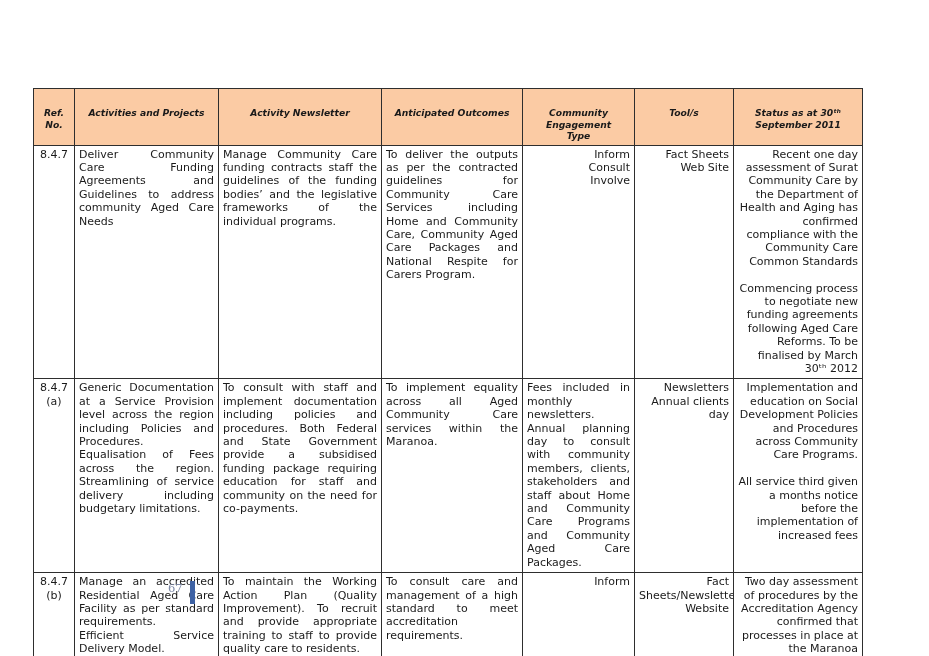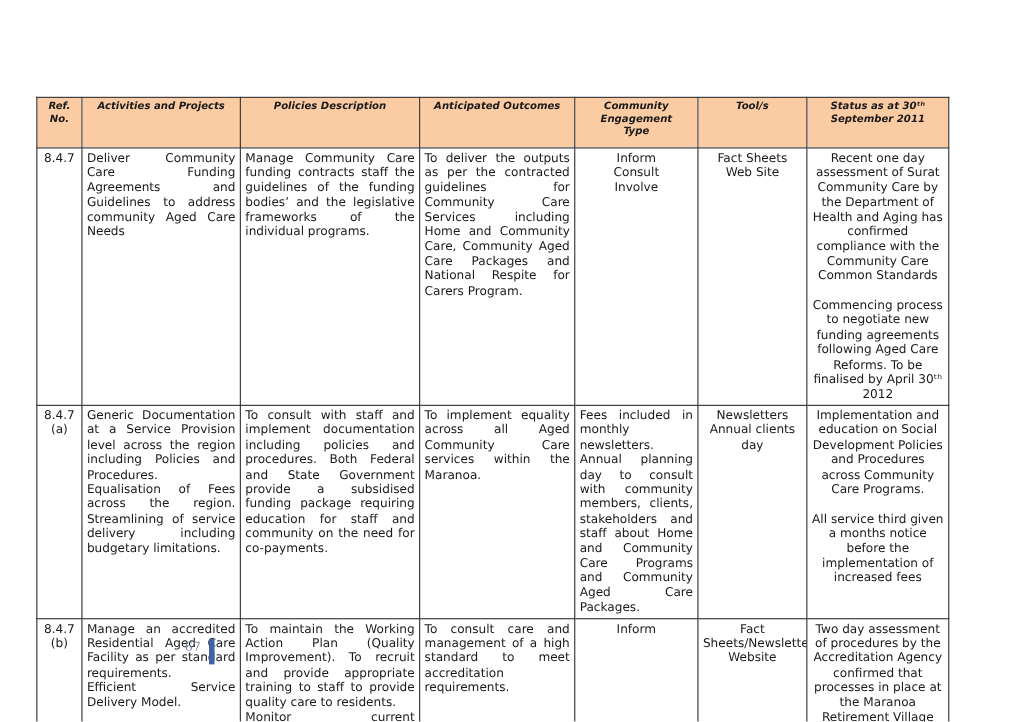--- a/index.html
+++ b/index.html
@@ -38,26 +38,26 @@
     white-space: pre-line;
     overflow: hidden;
   }
   table.report th {
     background: var(--header-bg);
     font-weight: bold;
     font-style: italic;
     text-align: center;
     font-size: 9.2px;
     line-height: 1.25;
-    padding-top: 2px;
+    padding-top: 18px;
     height: 46px;
   }
   td.c { text-align: center; }
   td.j { text-align: justify; }
-  td.l { text-align: center; margin-top: 28px; }
+  td.l { text-align: right; margin-top: 28px; }
   .page-footer {
     position: absolute;
     left: 168px; top: 581px;
     display: flex;
     align-items: flex-start;
   }
   .page-footer .num {
     font-family: "DejaVu Serif", "Liberation Serif", serif;
     font-size: 11.5px;
     color: var(--page-number-color);
@@ -80,21 +80,21 @@
     <col style="width:141px">
     <col style="width:112px">
     <col style="width:99px">
     <col style="width:129px">
   </colgroup>
   <thead>
     <tr>
       <th>Ref.
 No.</th>
       <th>Activities and Projects</th>
-      <th>Policies Description</th>
+      <th>Activity Newsletter</th>
       <th>Anticipated Outcomes</th>
       <th>Community
 Engagement
 Type</th>
       <th>Tool/s</th>
       <th>Status as at 30ᵗʰ
 September 2011</th>
     </tr>
   </thead>
   <tbody>
@@ -103,21 +103,21 @@
       <td class="j">Deliver Community Care Funding Agreements and Guidelines to address community Aged Care Needs</td>
       <td class="j">Manage Community Care funding contracts staff the guidelines of the funding bodies’ and the legislative frameworks of the individual programs.</td>
       <td class="j">To deliver the outputs as per the contracted guidelines for Community Care Services including Home and Community Care, Community Aged Care Packages and National Respite for Carers Program.</td>
       <td class="l">Inform
 Consult
 Involve</td>
       <td class="l">Fact Sheets
 Web Site</td>
       <td class="l">Recent one day assessment of Surat Community Care by the Department of Health and Aging has confirmed compliance with the Community Care Common Standards
 
-Commencing process to negotiate new funding agreements following Aged Care Reforms. To be finalised by April 30ᵗʰ 2012</td>
+Commencing process to negotiate new funding agreements following Aged Care Reforms. To be finalised by March 30ᵗʰ 2012</td>
     </tr>
     <tr style="height:118px">
       <td class="c">8.4.7
 (a)</td>
       <td class="j">Generic Documentation at a Service Provision level across the region including Policies and Procedures. Equalisation of Fees across the region. Streamlining of service delivery including budgetary limitations.</td>
       <td class="j">To consult with staff and implement documentation including policies and procedures. Both Federal and State Government provide a subsidised funding package requiring education for staff and community on the need for co-payments.</td>
       <td class="j">To implement equality across all Aged Community Care services within the Maranoa.</td>
       <td class="j">Fees included in monthly newsletters. Annual planning day to consult with community members, clients, stakeholders and staff about Home and Community Care Programs and Community Aged Care Packages.</td>
       <td class="l">Newsletters
 Annual clients day</td>

